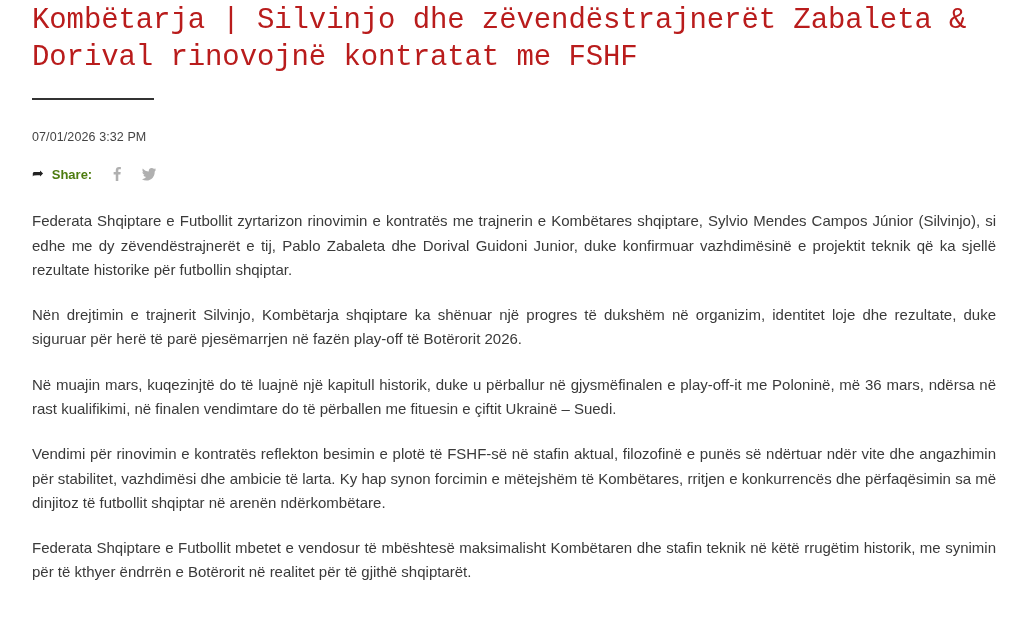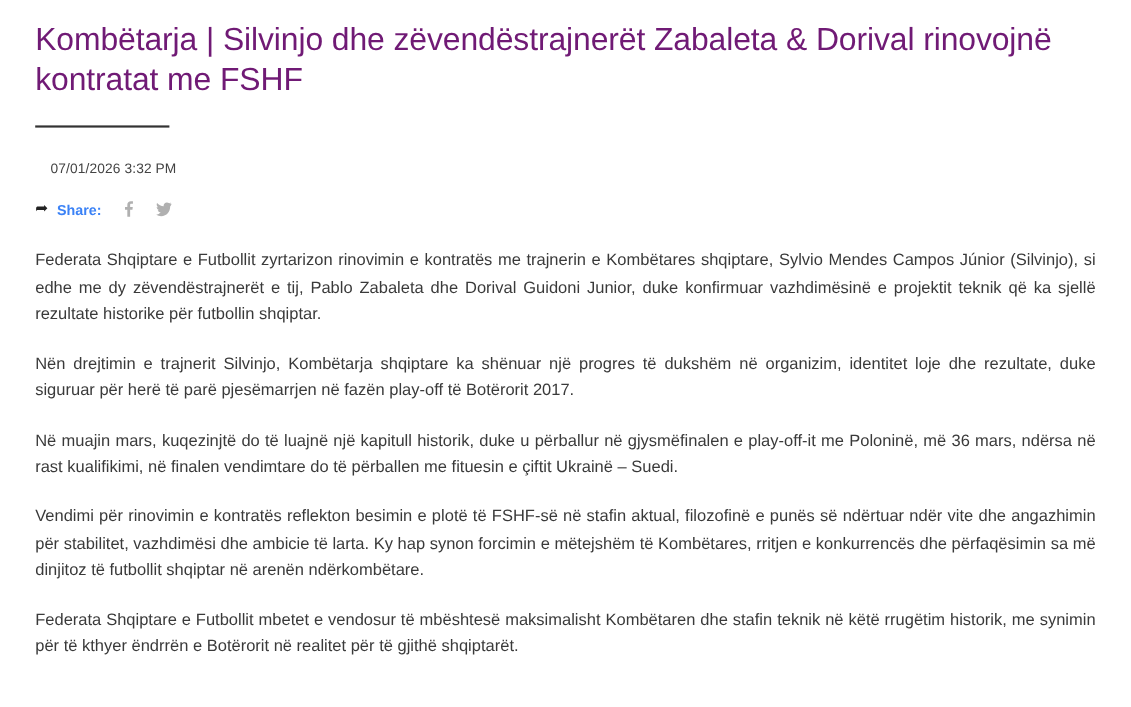--- a/index.html
+++ b/index.html
@@ -16,55 +16,55 @@
   }
   .page {
     width: 1028px;
     box-sizing: border-box;
     padding: 0 32px;
   }
   .article-title {
     font-size: 29px;
     line-height: 1.28;
     font-weight: 400;
-    color: #701a75;
+    color: #b91c1c;
     margin: 0;
-    padding-top: 18px;
+    padding-top: 2px;
     letter-spacing: -0.1px;
+    font-family: Liberation Mono, monospace;
   }
   .title-rule {
     width: 122px;
     height: 2px;
     background: #333333;
     margin: 22px 0 0 0;
   }
   .meta-date {
     font-size: 12.5px;
     color: #444444;
     margin-top: 30px;
     letter-spacing: 0.1px;
-    margin-left: 14px;
   }
   .share-row {
     display: flex;
     align-items: center;
     margin-top: 21px;
     gap: 8px;
   }
   .share-arrow {
     display: inline-block;
     font-size: 14px;
     color: #222222;
     line-height: 1;
     transform: translateY(-1px);
   }
   .share-label {
     font-size: 13px;
     font-weight: bold;
-    color: #3b82f6;
+    color: #4d7c0f;
     margin-right: 8px;
   }
   .social-ico {
     width: 18px;
     height: 18px;
     display: inline-flex;
     align-items: center;
     justify-content: center;
     margin-right: 6px;
   }
@@ -102,19 +102,19 @@
     </span>
     <span class="social-ico">
       <svg width="16" height="16" viewBox="0 0 16 16" aria-hidden="true">
         <path d="M15 3.3c-.52.23-1.08.39-1.67.46.6-.36 1.06-.93 1.28-1.61-.56.33-1.18.58-1.85.71A2.9 2.9 0 0 0 10.64 2c-1.6 0-2.9 1.31-2.9 2.93 0 .23.02.45.07.66-2.41-.12-4.55-1.29-5.98-3.06-.25.43-.39.93-.39 1.47 0 1.01.51 1.91 1.29 2.44-.48-.02-.93-.15-1.32-.37v.04c0 1.42.99 2.6 2.32 2.87-.24.07-.5.1-.76.1-.19 0-.37-.02-.55-.05.37 1.16 1.44 2.01 2.71 2.03A5.8 5.8 0 0 1 1 13.18 8.17 8.17 0 0 0 5.44 14.5c5.32 0 8.23-4.47 8.23-8.35v-.38A5.9 5.9 0 0 0 15 3.3z" fill="#b0b0b0"></path>
       </svg>
     </span>
   </div>
 
   <div class="body-copy">
     <p>Federata Shqiptare e Futbollit zyrtarizon rinovimin e kontratës me trajnerin e Kombëtares shqiptare, Sylvio Mendes Campos Júnior (Silvinjo), si edhe me dy zëvendëstrajnerët e tij, Pablo Zabaleta dhe Dorival Guidoni Junior, duke konfirmuar vazhdimësinë e projektit teknik që ka sjellë rezultate historike për futbollin shqiptar.</p>
-    <p>Nën drejtimin e trajnerit Silvinjo, Kombëtarja shqiptare ka shënuar një progres të dukshëm në organizim, identitet loje dhe rezultate, duke siguruar për herë të parë pjesëmarrjen në fazën play-off të Botërorit 2017.</p>
+    <p>Nën drejtimin e trajnerit Silvinjo, Kombëtarja shqiptare ka shënuar një progres të dukshëm në organizim, identitet loje dhe rezultate, duke siguruar për herë të parë pjesëmarrjen në fazën play-off të Botërorit 2026.</p>
     <p>Në muajin mars, kuqezinjtë do të luajnë një kapitull historik, duke u përballur në gjysmëfinalen e play-off-it me Poloninë, më 36 mars, ndërsa në rast kualifikimi, në finalen vendimtare do të përballen me fituesin e çiftit Ukrainë – Suedi.</p>
     <p>Vendimi për rinovimin e kontratës reflekton besimin e plotë të FSHF-së në stafin aktual, filozofinë e punës së ndërtuar ndër vite dhe angazhimin për stabilitet, vazhdimësi dhe ambicie të larta. Ky hap synon forcimin e mëtejshëm të Kombëtares, rritjen e konkurrencës dhe përfaqësimin sa më dinjitoz të futbollit shqiptar në arenën ndërkombëtare.</p>
     <p>Federata Shqiptare e Futbollit mbetet e vendosur të mbështesë maksimalisht Kombëtaren dhe stafin teknik në këtë rrugëtim historik, me synimin për të kthyer ëndrrën e Botërorit në realitet për të gjithë shqiptarët.</p>
   </div>
 
 </div>
 
 </body></html>

